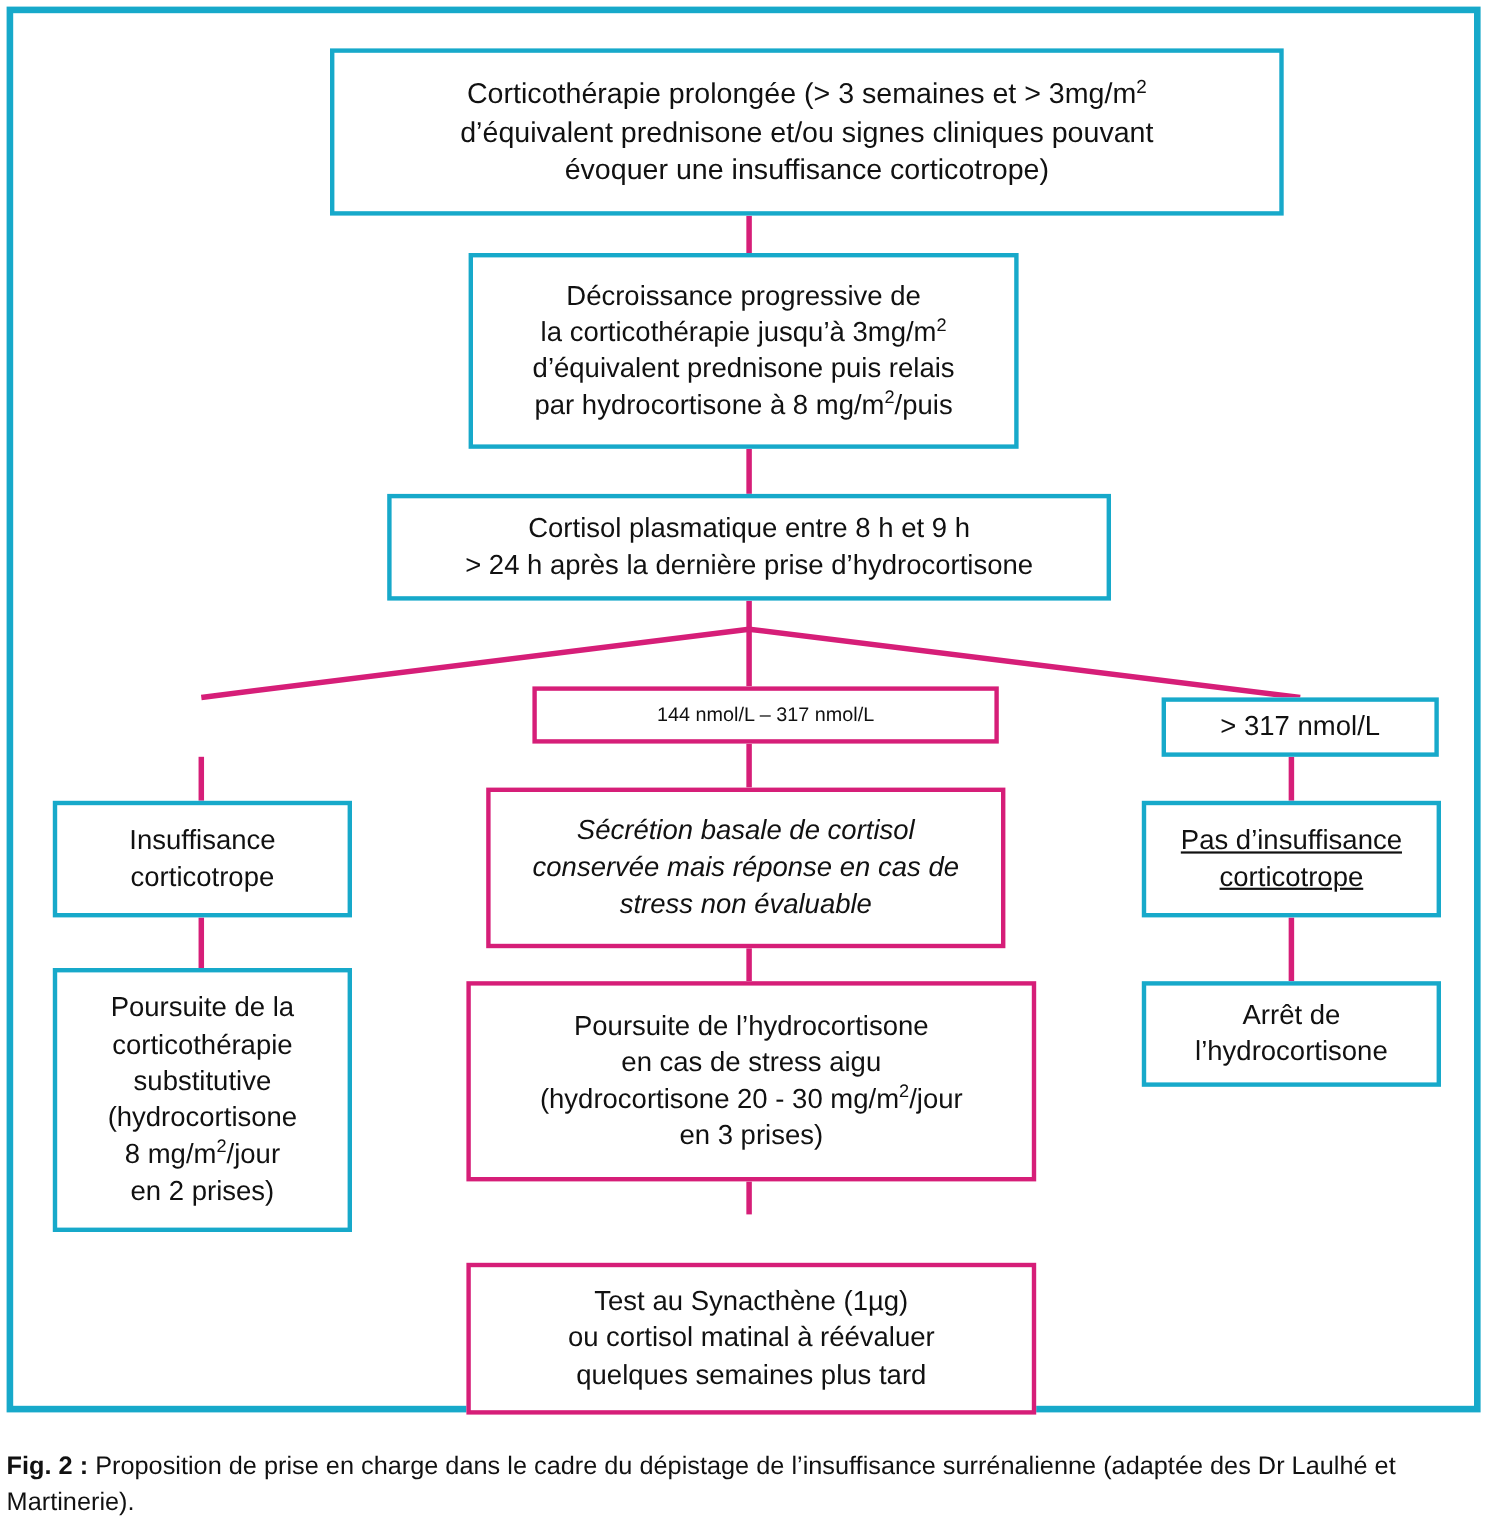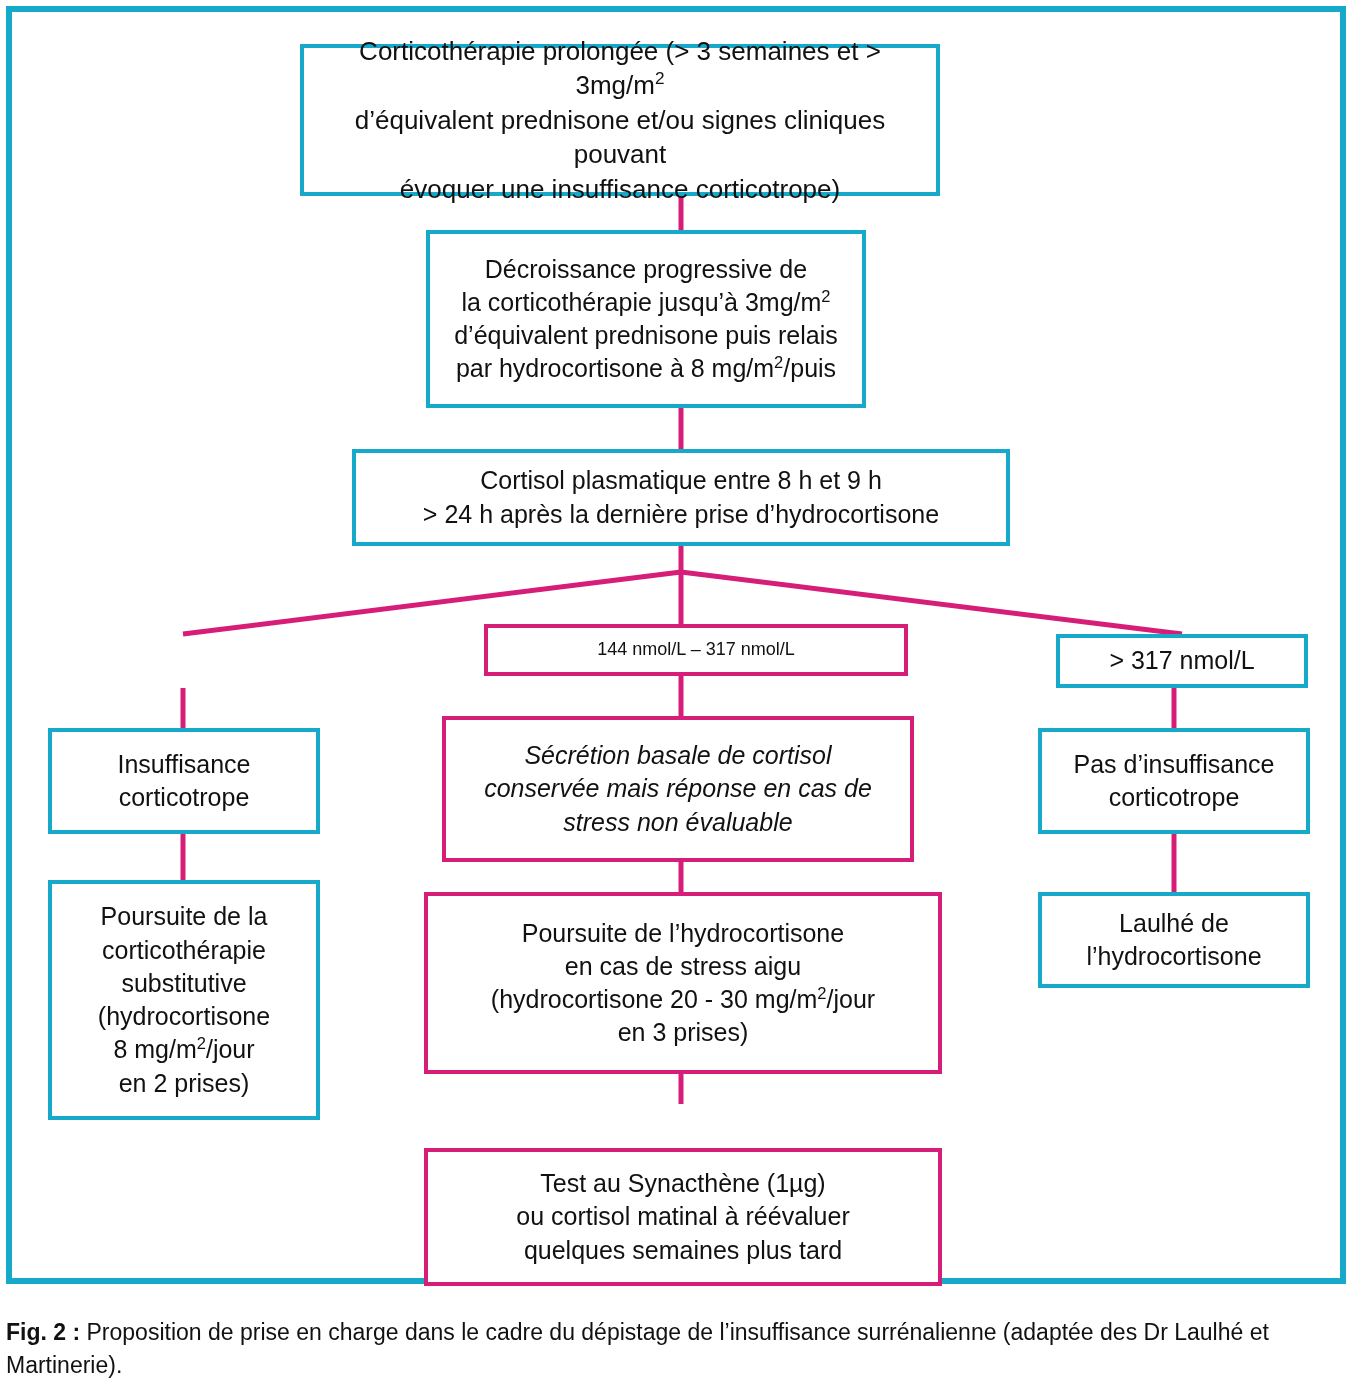--- a/index.html
+++ b/index.html
@@ -63,36 +63,36 @@
   }
   .node .txt {
     display: block;
     white-space: pre-line;
     padding: 0 10px;
   }
   .cyan  { border: 4px solid #17a9ca; }
   .pink  { border: 4px solid #d61e78; }
 
   
-  #n-top        { left: 300px;  top: 44px;   width: 640px;  height: 152px;  font-size: 26px; }
-  #n-decrease   { left: 426px;  top: 230px;  width: 440px;  height: 178px;  font-size: 25px; }
+  #n-top        { left: 300px;  top: 44px;   width: 867px;  height: 152px;  font-size: 26px; }
+  #n-decrease   { left: 426px;  top: 230px;  width: 500px;  height: 178px;  font-size: 25px; }
   #n-cortisol   { left: 352px;  top: 449px;  width: 658px;  height: 97px;   font-size: 25px; }
 
   #n-low        { left: 62px;   top: 634px;  width: 242px;  height: 54px;   font-size: 25px; }
   #n-mid        { left: 484px;  top: 624px;  width: 424px;  height: 52px;   font-size: 18px; }
   #n-high       { left: 1056px; top: 634px;  width: 252px;  height: 54px;   font-size: 25px; }
 
   #n-low-1      { left: 48px;   top: 728px;  width: 272px;  height: 106px;  font-size: 25px; }
   #n-low-2      { left: 48px;   top: 880px;  width: 272px;  height: 240px;  font-size: 25px; }
 
   #n-mid-1      { left: 442px;  top: 716px;  width: 472px;  height: 146px;  font-size: 25px; font-style: italic; }
   #n-mid-2      { left: 424px;  top: 892px;  width: 518px;  height: 182px;  font-size: 25px; }
   #n-mid-3      { left: 424px;  top: 1104px; width: 518px;  height: 138px;  font-size: 25px; margin-top: 44px; }
 
-  #n-high-1     { left: 1038px; top: 728px;  width: 272px;  height: 106px;  font-size: 25px; }
+  #n-high-1     { left: 1038px; top: 728px;  width: 272px;  height: 106px;  font-size: 25px; text-decoration: underline; }
   #n-high-2     { left: 1038px; top: 892px;  width: 272px;  height: 96px;   font-size: 25px; }
 
   
   .caption {
     position: absolute;
     left: 6px;
     top: 1316px;
     width: 1354px;
     font-size: 23px;
     line-height: 1.42;
@@ -197,21 +197,21 @@
 ou cortisol matinal à réévaluer
 quelques semaines plus tard</span>
     </div>
 
     <div class="node cyan" id="n-high-1">
       <span class="txt">Pas d’insuffisance
 corticotrope</span>
     </div>
 
     <div class="node cyan" id="n-high-2">
-      <span class="txt">Laulhé de
+      <span class="txt">Arrêt de
 l’hydrocortisone</span>
     </div>
 
   </div>
 
   <div class="caption"><b>Fig. 2 :</b><span> Proposition de prise en charge dans le cadre du dépistage de l’insuffisance surrénalienne (adaptée des Dr Laulhé et Martinerie).</span></div>
 
 </div>
 
 </body></html>

